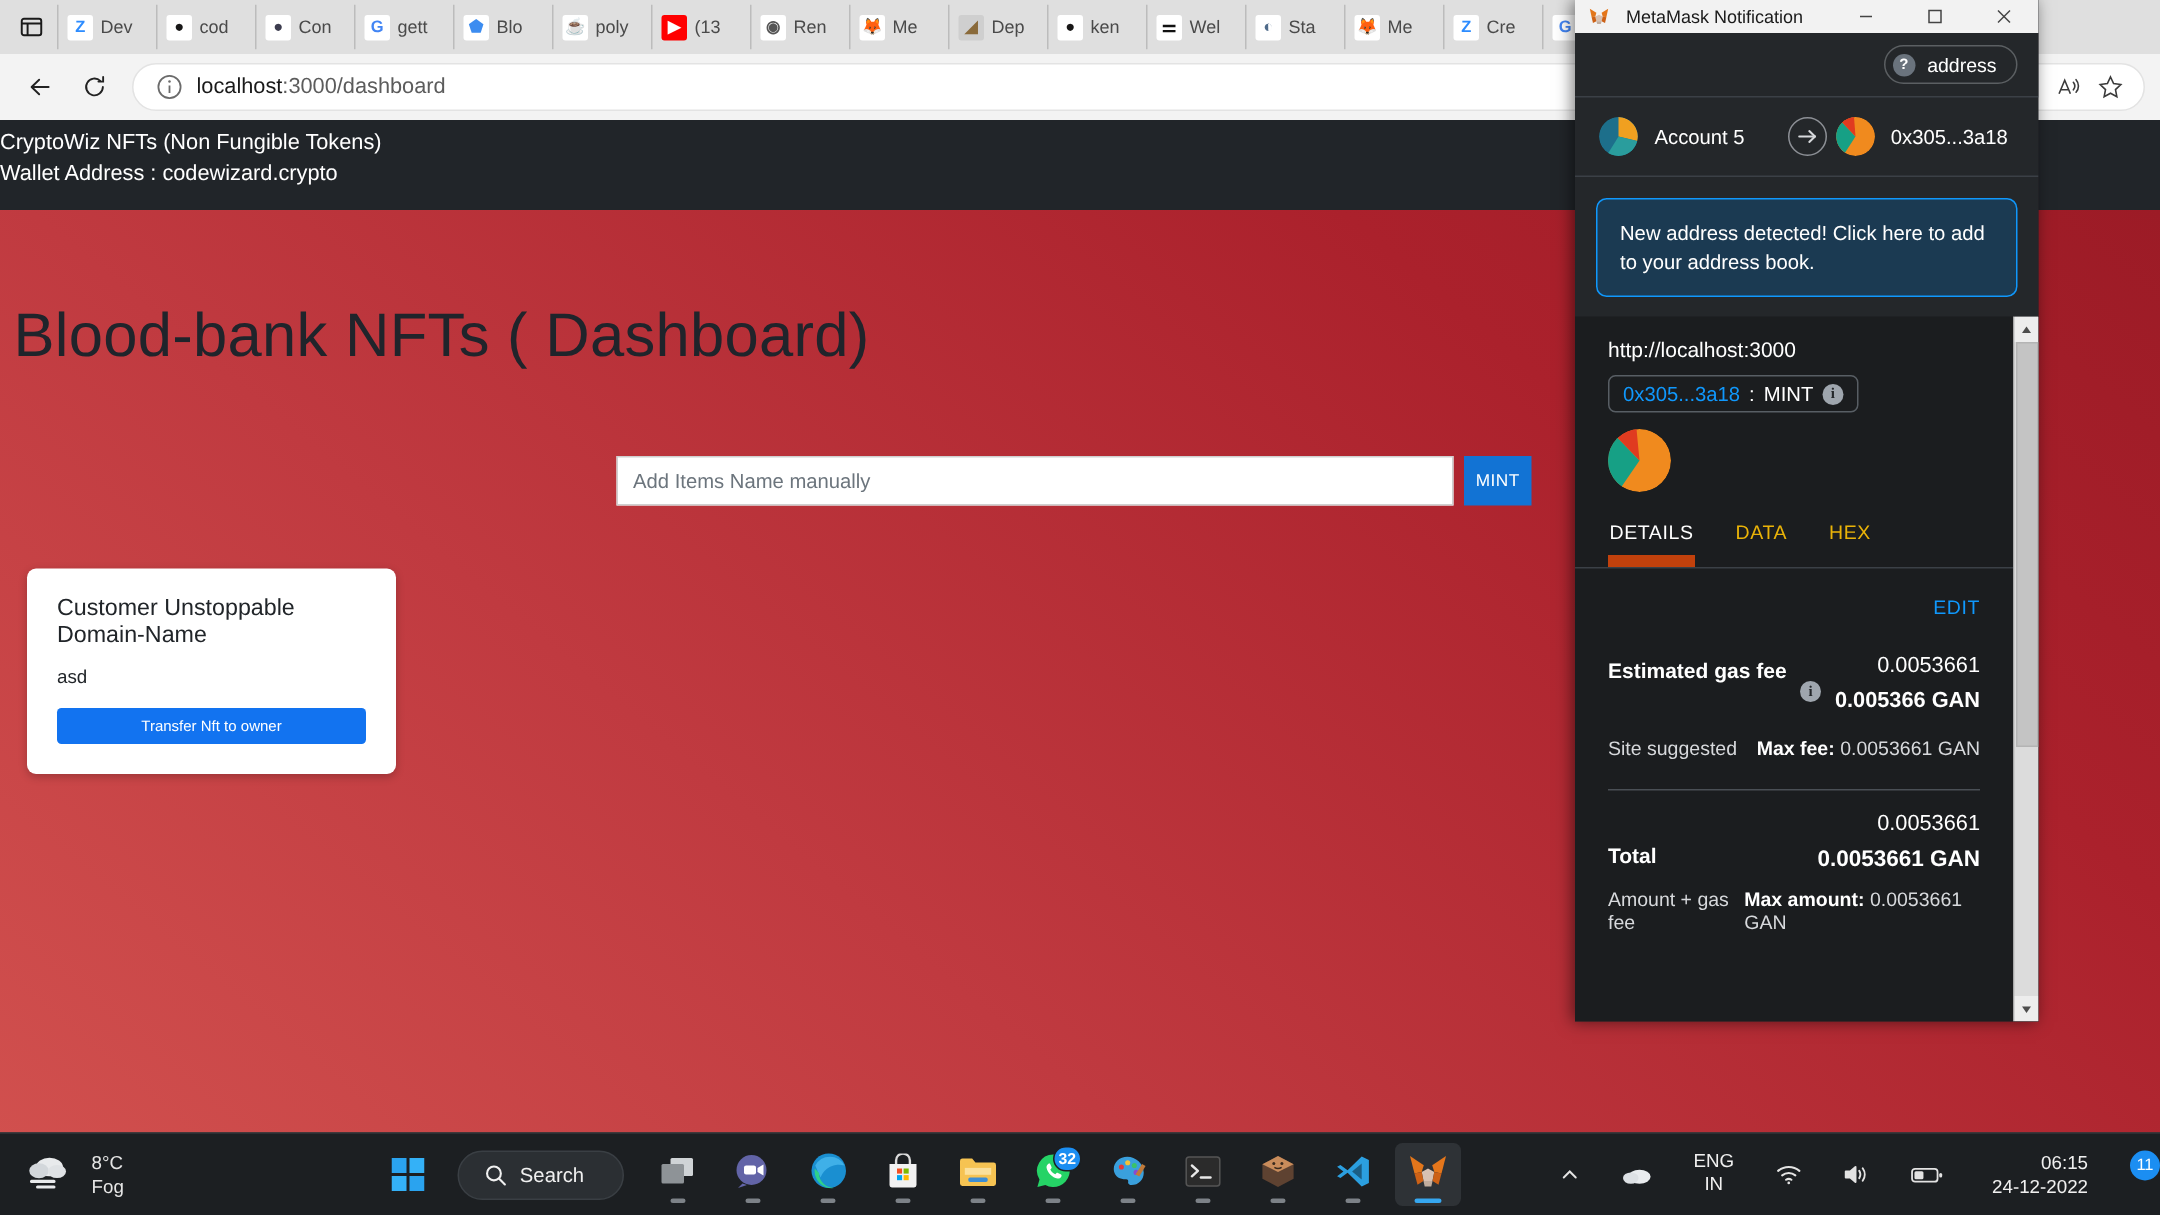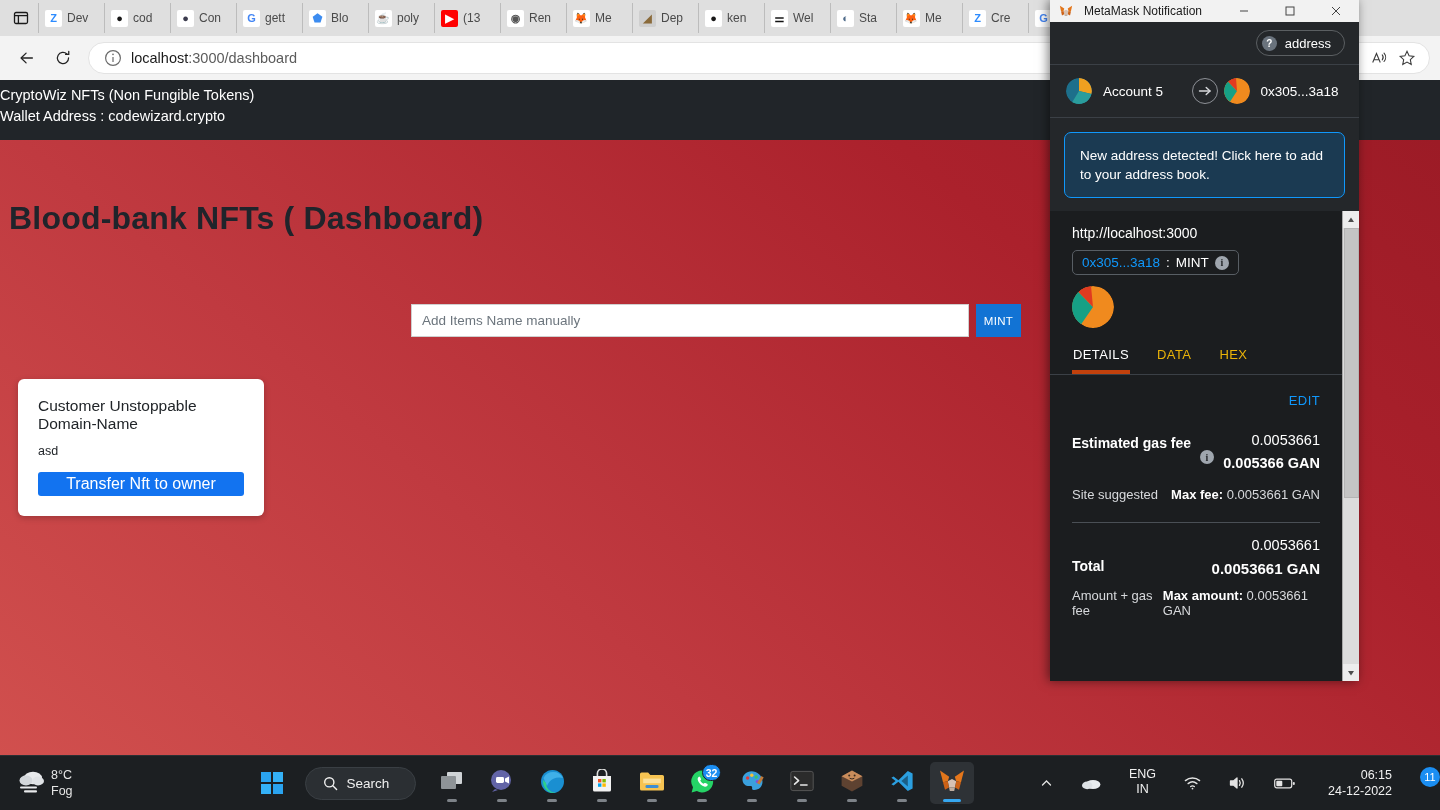--- a/index.html
+++ b/index.html
@@ -108,22 +108,22 @@
     line-height: 20.5px;
     padding-left: 0px;
     white-space: nowrap;
   }
   .hero {
     position: relative;
     height: 627px;
     background: linear-gradient(40deg, #d1504e 0%, #c03a40 35%, #ab212c 75%, #9c1b26 100%);
   }
   .hero-title {
-    font-size: 32px;
-    font-weight: 700;
+    font-size: 41px;
+    font-weight: 400;
     color: #20242b;
     padding: 60px 0 0 9px;
     letter-spacing: .2px;
   }
   .mint-row {
     display: flex;
     position: absolute;
     left: 411px; top: 164px;
     width: 610px;
   }
@@ -173,21 +173,21 @@
     color: #212529;
     margin-bottom: 14px;
   }
   .nft-btn {
     display: block;
     width: 100%;
     height: 24px;
     background: #1273f0;
     border: none;
     color: #fff;
-    font-size: 16px;
+    font-size: 10px;
     font-family: "Liberation Sans", sans-serif;
     border-radius: 3px;
     cursor: pointer;
   }
 
   
   .mm {
     position: absolute;
     left: 1050px; top: 0;
     width: 309px; height: 681px;
@@ -292,21 +292,21 @@
     border-bottom: 1px solid #3b4046;
     padding: 0 22px;
     margin-top: 13px;
     gap: 26px;
   }
   .mm-tab {
     font-size: 13px; color: #eab308;
     padding: 6px 1px 8px 1px;
     letter-spacing: .4px;
   }
-  .mm-tab.active { color: #fff; border-bottom: 4px solid #c2410c; }
+  .mm-tab.active { color: #fff; border-bottom: 8px solid #c2410c; }
 
   .mm-details { padding: 0 22px; }
   .edit-link { text-align: right; color: #1098fc; font-size: 13px; padding: 18px 0 6px 0; letter-spacing: .4px;}
   .fee-grid { display: flex; align-items: flex-start; padding-bottom: 4px; margin-top: 18px; }
   .fee-label { font-size: 14px; font-weight: bold; color: #fff; width: 120px; line-height: 22px; }
   .fee-mid { flex: 0 0 30px; padding-top: 18px; display:flex; justify-content:center;}
   .fee-right { flex: 1 1 auto; text-align: right; }
   .fee-primary { font-size: 14.5px; color: #fff; }
   .fee-secondary { font-size: 14.5px; color: #fff; font-weight: bold; margin-top: 7px; }
   .fee-subrow { display: flex; align-items: baseline; margin-top: 12px; }
@@ -345,21 +345,21 @@
   }
 
   
   .taskbar {
     position: absolute; left: 0; bottom: 0;
     width: 1440px; height: 55px;
     background: #1c1f22;
     display: flex; align-items: center;
     border-top: 1px solid #2b2f33;
   }
-  .tb-weather { display: flex; align-items: center; gap: 4px; margin-left: 17px; width: 170px;}
+  .tb-weather { display: flex; align-items: center; gap: 14px; margin-left: 17px; width: 170px;}
   .tb-weather .wtxt { color: #e6e6e6; font-size: 12.5px; line-height: 16px; }
   .tb-center { display: flex; align-items: center; gap: 6px; flex: 1 1 auto; justify-content: center; }
   .tb-start { width: 38px; height: 38px; display: flex; align-items: center; justify-content: center; }
   .tb-search {
     display: flex; align-items: center; gap: 9px;
     background: #2b2f33;
     border: 1px solid #3a3f44;
     border-radius: 19px;
     height: 33px; padding: 0 26px 0 17px;
     margin: 0 8px;

